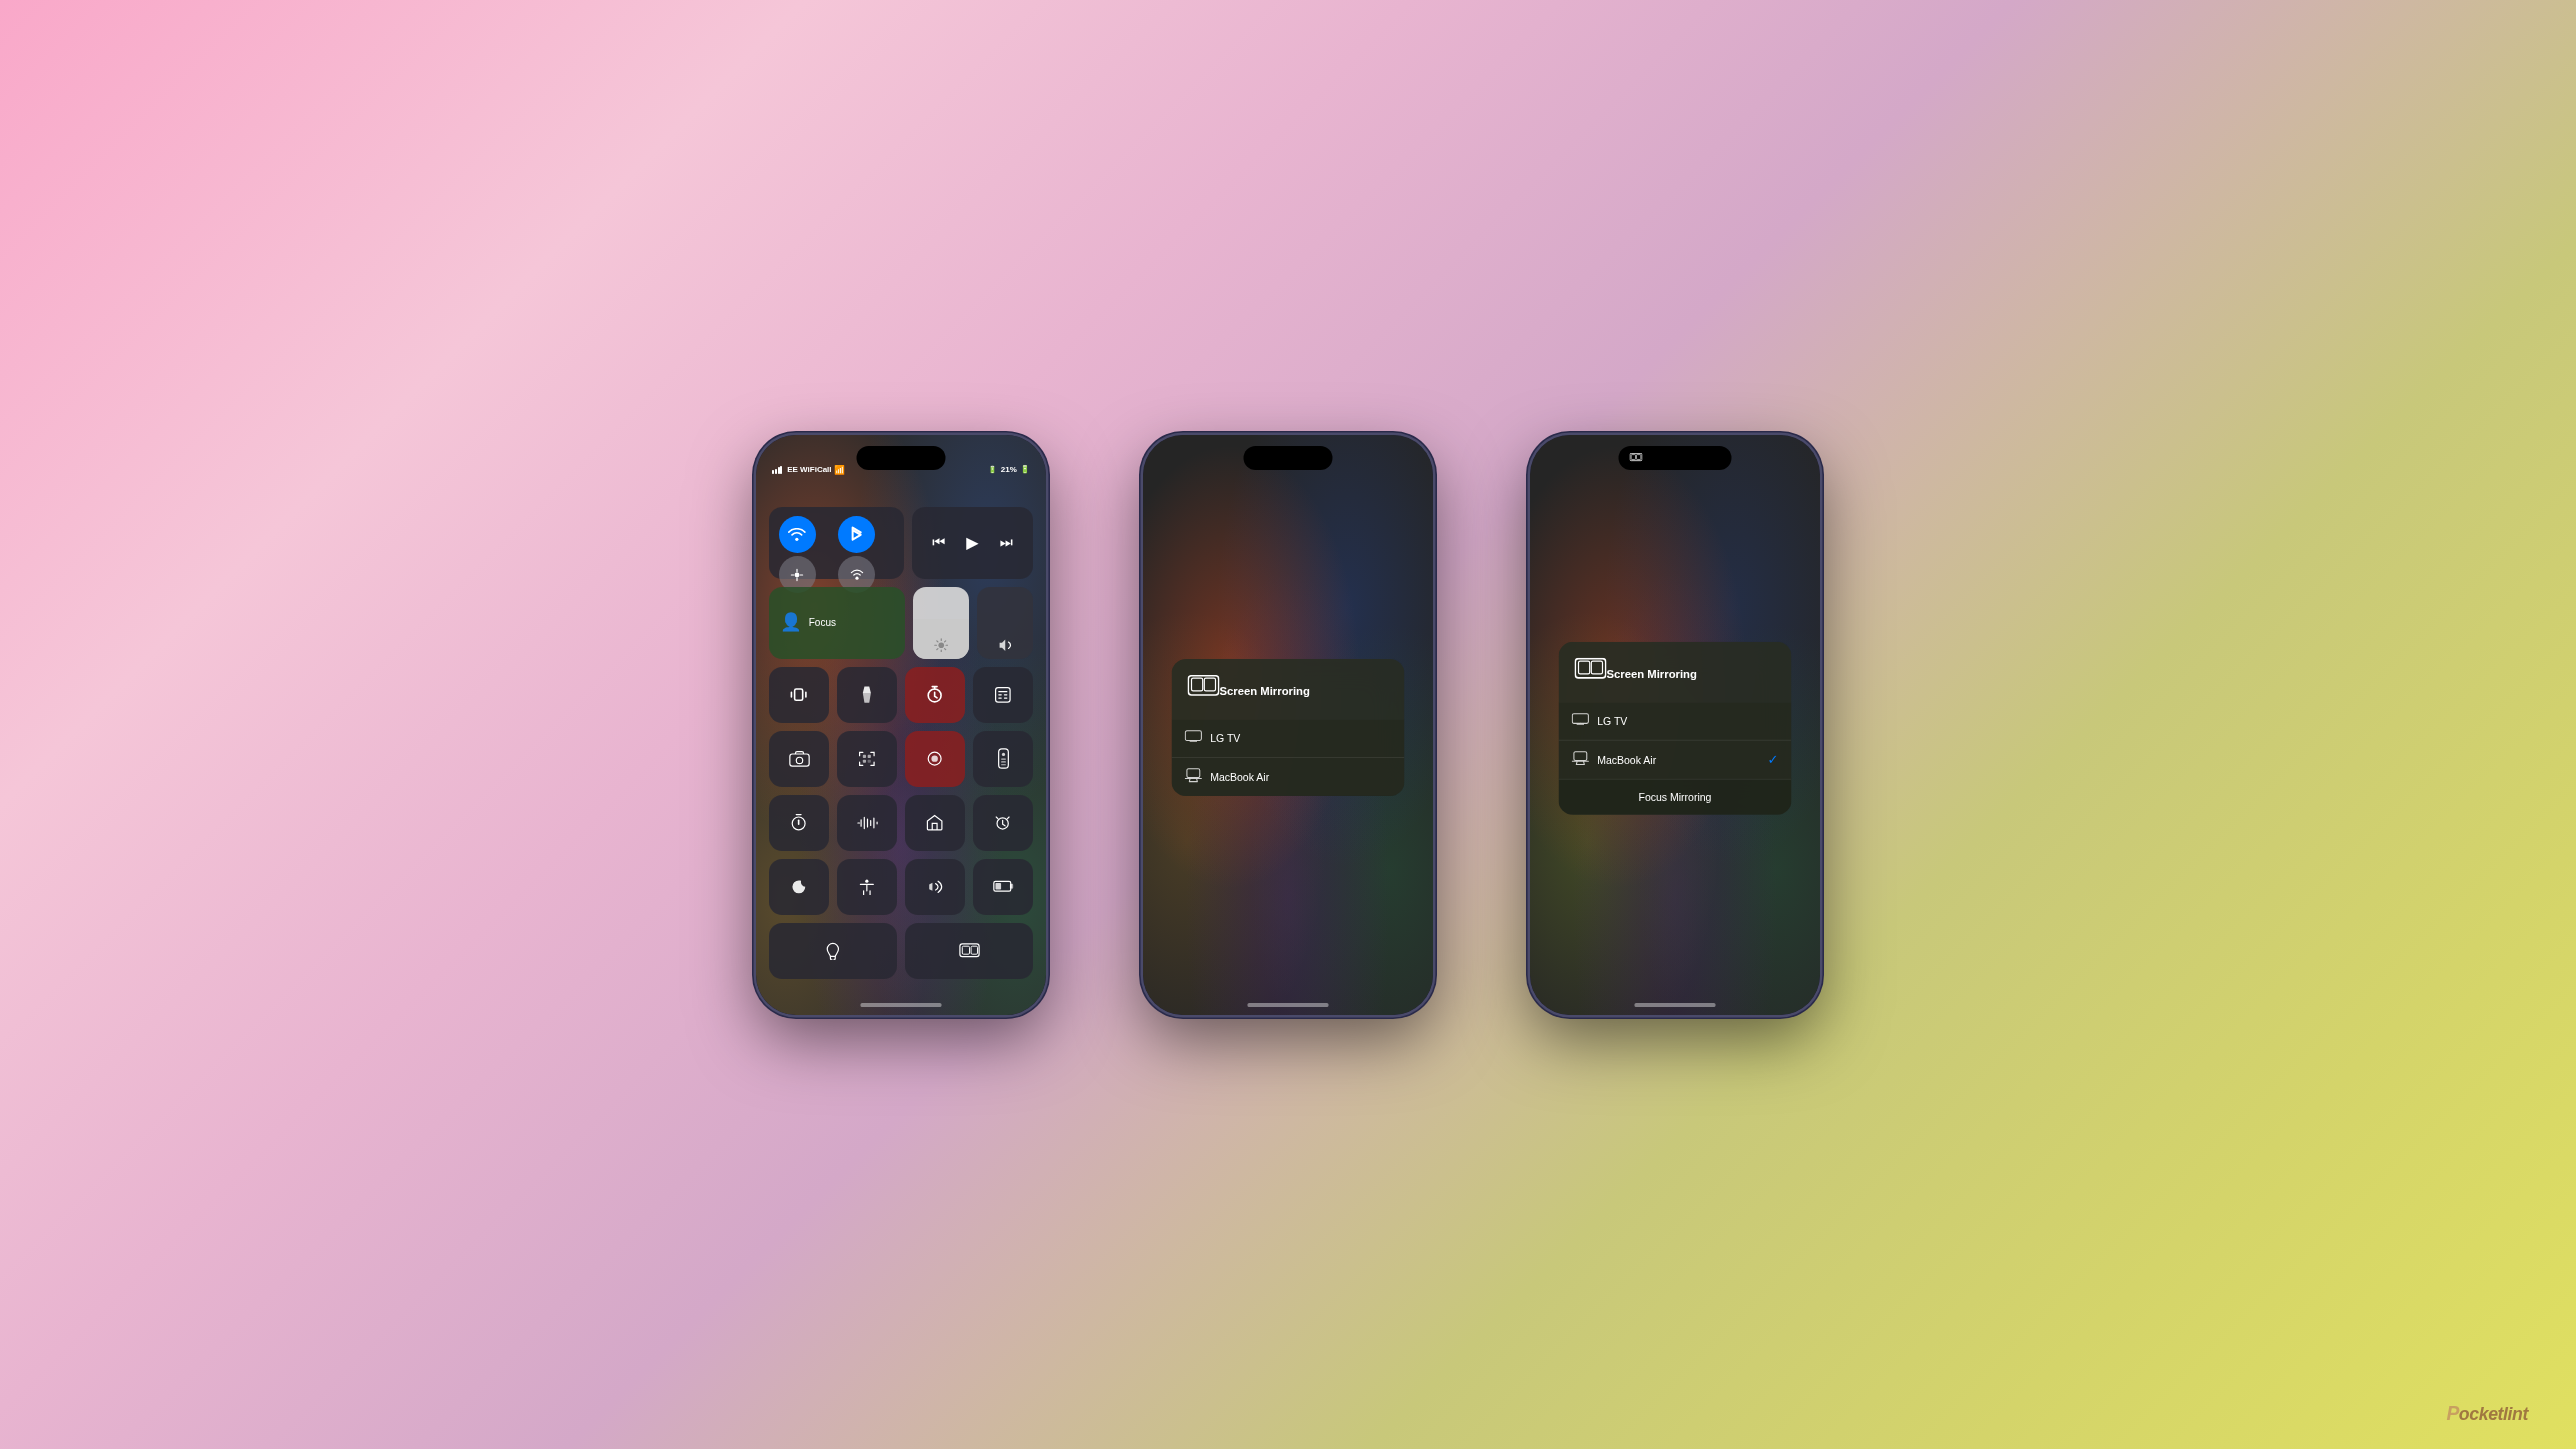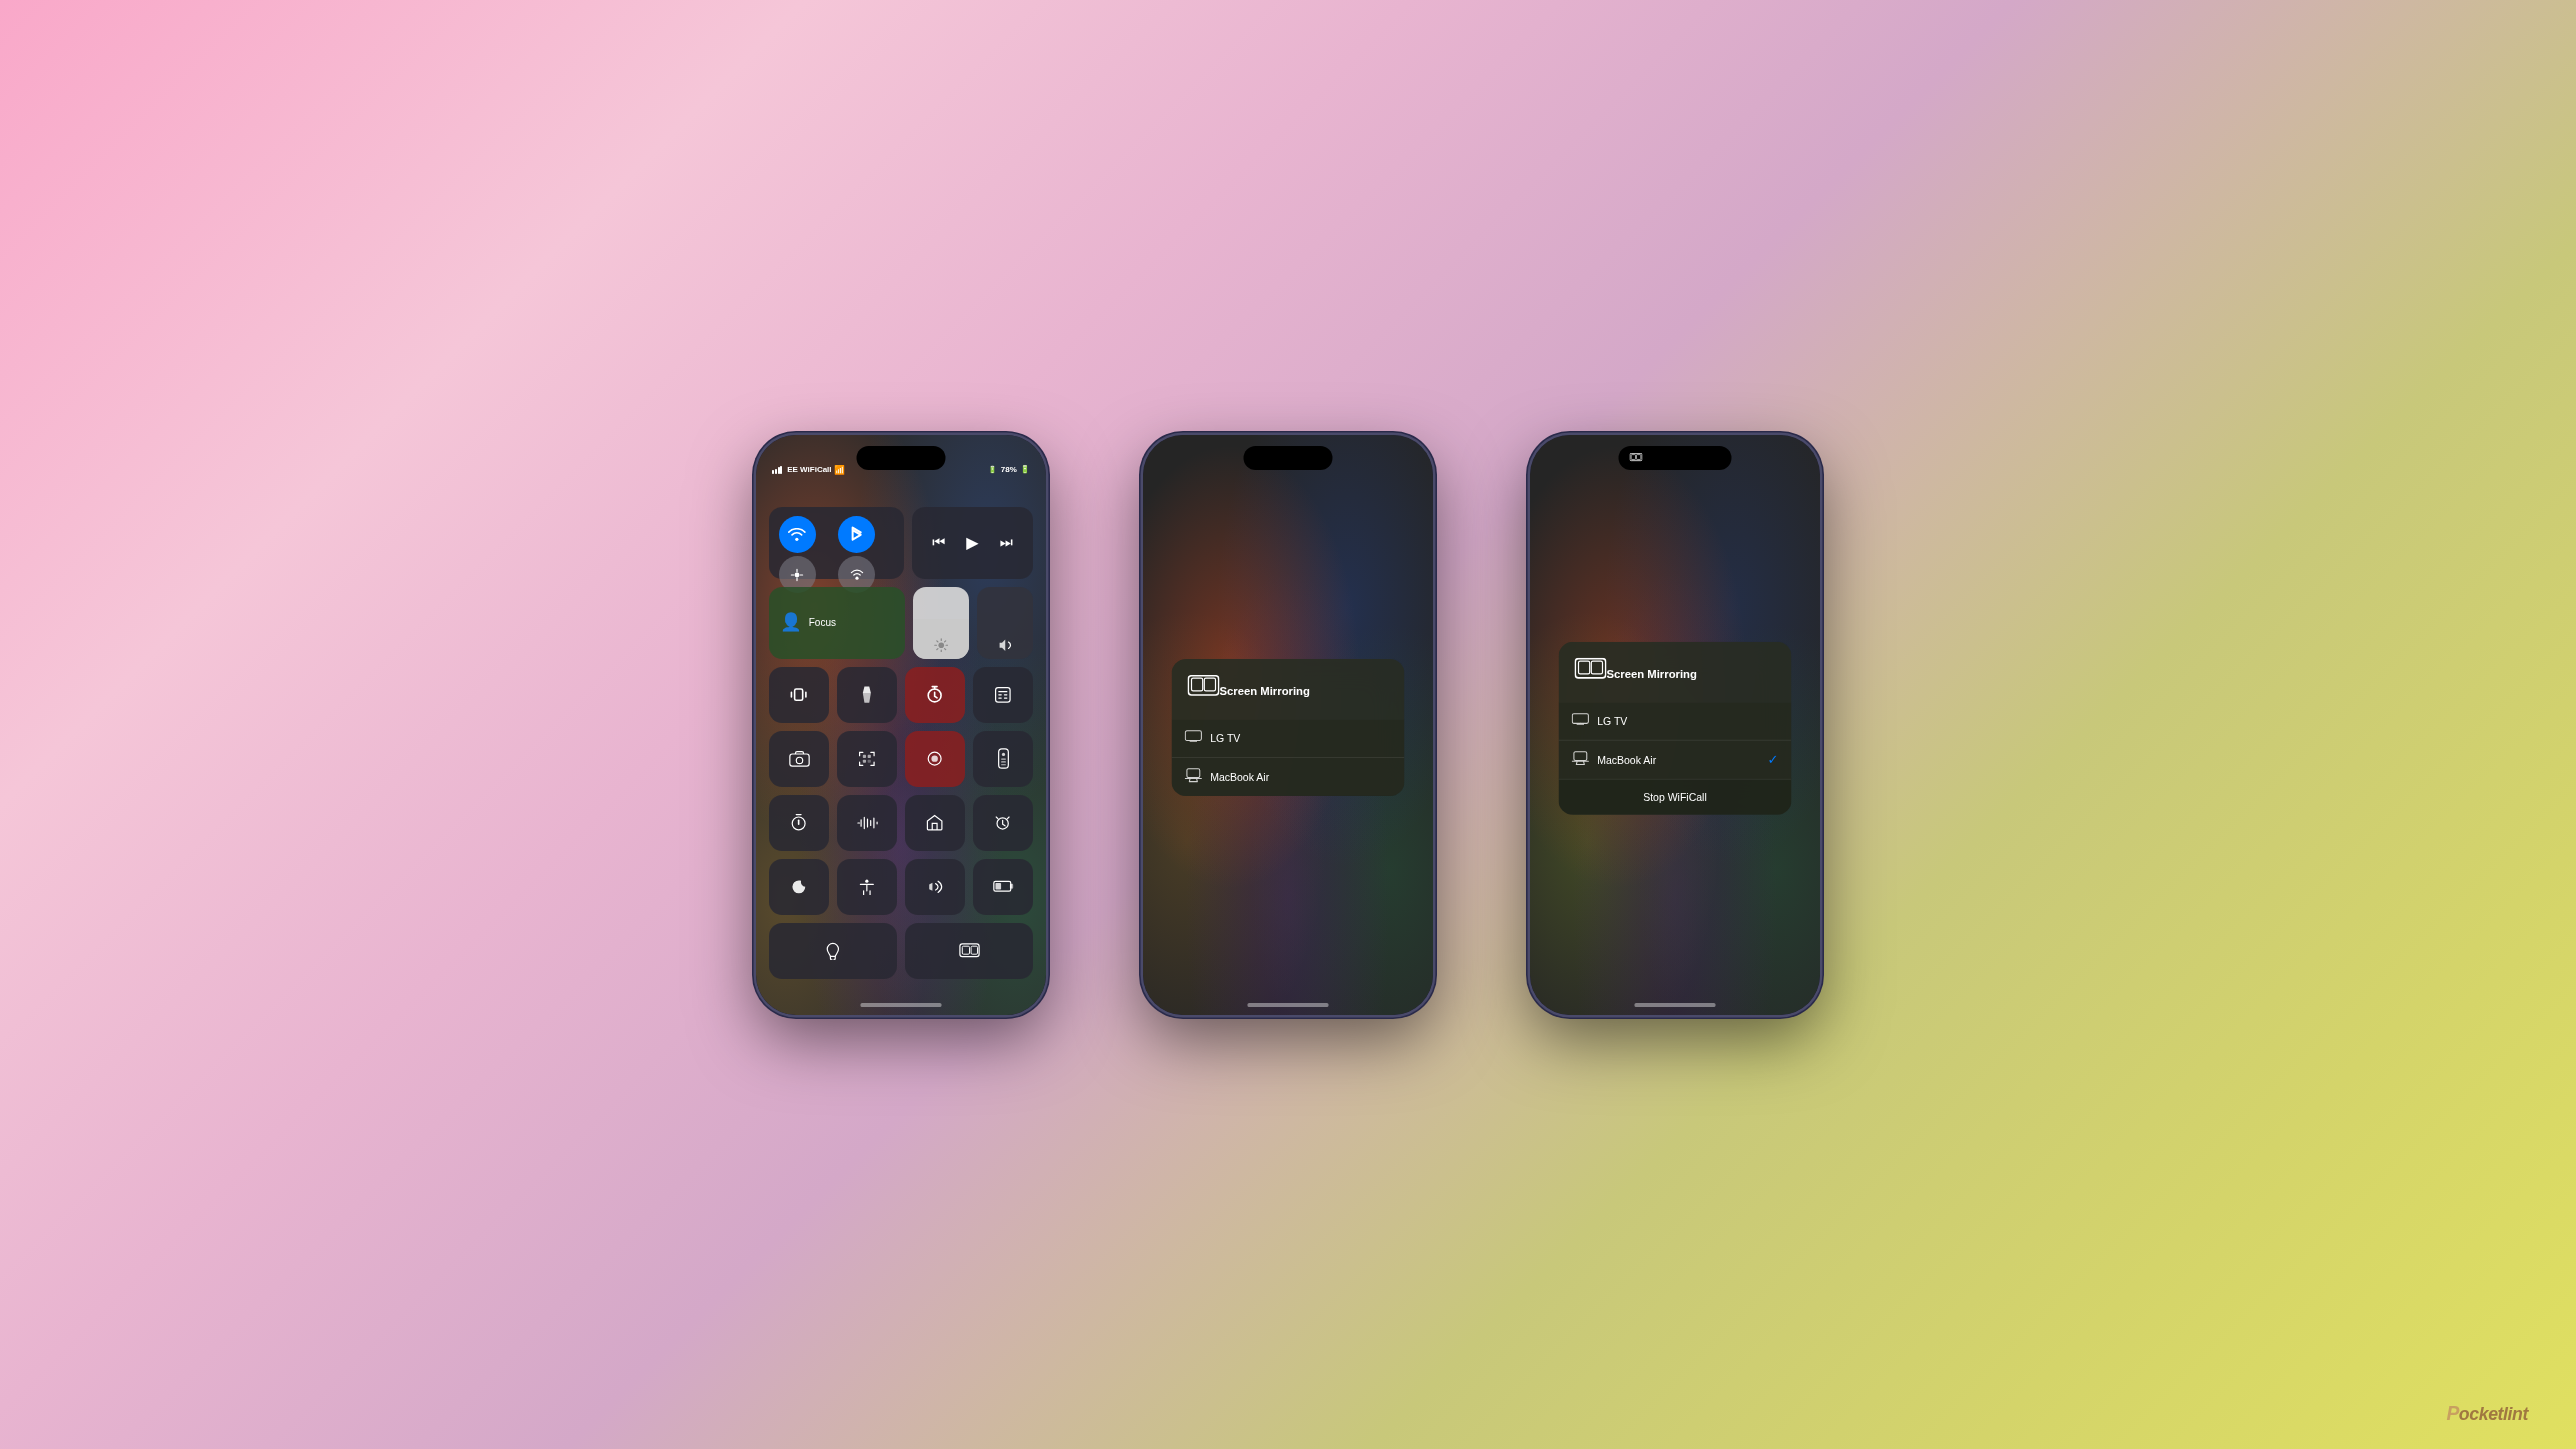--- a/index.html
+++ b/index.html
@@ -361,21 +361,21 @@
           <div class="signal-bar" style="height:3.2px"></div>
           <div class="signal-bar" style="height:4.8px"></div>
           <div class="signal-bar" style="height:6.4px"></div>
           <div class="signal-bar" style="height:8px"></div>
         </div>
         <span style="font-size:8px;margin-left:2.4px;">EE WiFiCall</span>
         <span style="font-size:8.9px;">📶</span>
       </div>
       <div class="status-right">
         <span style="font-size:7.2px;">🔋</span>
-        <span style="font-size:8px;">78%</span>
+        <span style="font-size:8px;">21%</span>
         <span style="font-size:8px;">🔋</span>
       </div>
     </div>
 
     <div class="control-grid">
 
       <div class="cc-row1">
         <div class="cc-connectivity">
 
           <div class="cc-btn active-blue" style="display:flex;align-items:center;justify-content:center;">
@@ -661,21 +661,21 @@
             <svg width="17.7" height="14.5" viewBox="0 0 22 18" fill="none">
               <rect x="3" y="1" width="16" height="11" rx="2" stroke="white" stroke-width="1.3" fill="none"></rect>
               <path d="M1 13h20M7 13l-1 4M15 13l1 4M6 17h10" stroke="white" stroke-width="1.3" stroke-linecap="round"></path>
             </svg>
           </span>
           <span>MacBook Air</span>
           <span class="mirroring-item-check">✓</span>
         </div>
       </div>
       <div class="mirroring-stop">
-        <span>Stop WiFiCall</span>
+        <span>Focus Mirroring</span>
       </div>
     </div>
 
     <div class="home-indicator"></div>
   </div>
 </div>
 
 <div class="watermark">
   <span style="color:#c8a060;">P</span><span style="color:#a07840;font-size:17.7px;">ocketlint</span>
 </div>

